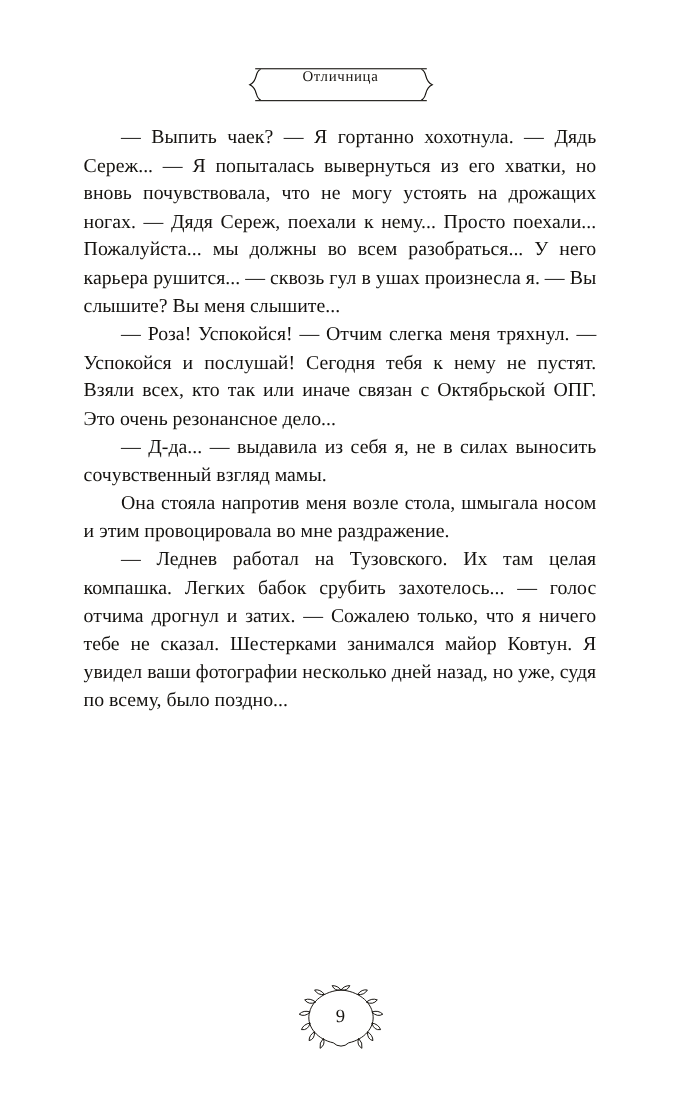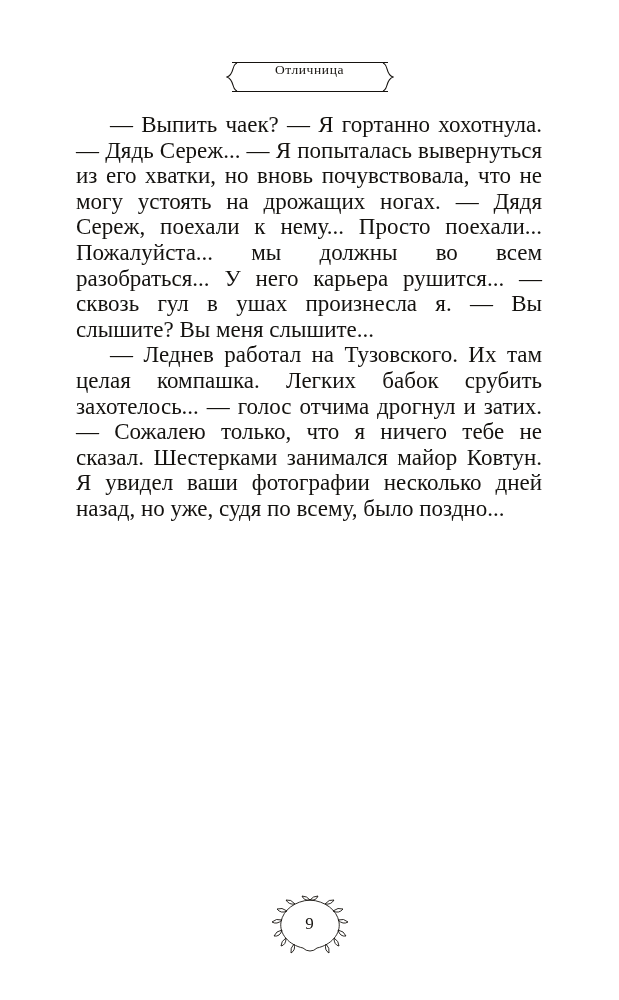--- a/index.html
+++ b/index.html
@@ -74,21 +74,21 @@
 
   
   .content {
     position: absolute;
     top: 112px;
     left: 76px;
     width: 466px;
   }
   p.para {
     margin: 0;
-    font-size: 23px;
+    font-size: 18px;
     line-height: 25.6px;
     text-align: justify;
     text-indent: 34px;
     text-justify: inter-word;
     hyphens: manual;
     -webkit-hyphens: manual;
   }
 
   
   .footer {
@@ -136,20 +136,23 @@
         <svg width="12" height="28" viewBox="0 0 12 28" fill="none" stroke="#16130f" stroke-width="1.1">
           <path d="M1 0 C7 2, 3 11, 11 14 C3 17, 7 26, 1 28"></path>
         </svg>
       </div>
       <div class="header-title">Отличница</div>
     </div>
   </div>
 
   <div class="content">
     <p class="para">— Выпить чаек? — Я гортанно хохотнула. — Дядь Сереж... — Я попыталась вывернуться из его хватки, но вновь почувствовала, что не могу устоять на дрожащих ногах. — Дядя Сереж, поехали к нему... Просто поехали... Пожалуйста... мы должны во всем разобраться... У него карьера рушится... — сквозь гул в ушах произнесла я. — Вы слышите? Вы меня слышите...</p>
+    <p class="para">— Роза! Успокойся! — Отчим слегка меня тряхнул. — Успокойся и послушай! Сегодня тебя к нему не пустят. Взяли всех, кто так или иначе связан с Октябрьской ОПГ. Это очень резонансное дело...</p>
+    <p class="para">— Д-да... — выдавила из себя я, не в силах выносить сочувственный взгляд мамы.</p>
+    <p class="para">Она стояла напротив меня возле стола, шмыгала носом и этим провоцировала во мне раздражение.</p>
     <p class="para">— Леднев работал на Тузовского. Их там целая компашка. Легких бабок срубить захотелось... — голос отчима дрогнул и затих. — Сожалею только, что я ничего тебе не сказал. Шестерками занимался майор Ковтун. Я увидел ваши фотографии несколько дней назад, но уже, судя по всему, было поздно...</p>
   </div>
 
   <div class="footer">
     <div class="folio-wreath">
       <svg width="90" height="64" viewBox="0 0 90 64" fill="none" stroke="#16130f" stroke-width="0.9">
         <path d="M45 8 C30 9, 18 18, 16 30 C14 42, 24 53, 38 56"></path>
         <path d="M45 8 C60 9, 72 18, 74 30 C76 42, 66 53, 52 56"></path>
         <path d="M30 12 q-4 -5 -9 -4 q3 5 9 4z"></path>
         <path d="M22 19 q-5 -4 -10 -2 q4 5 10 2z"></path>

